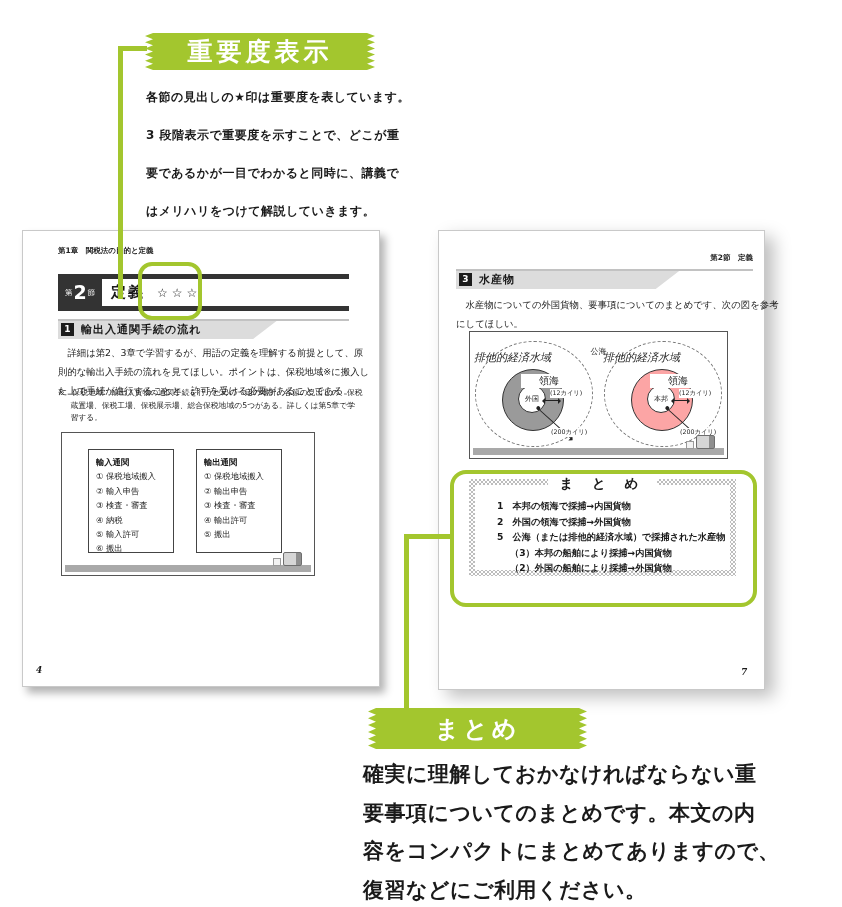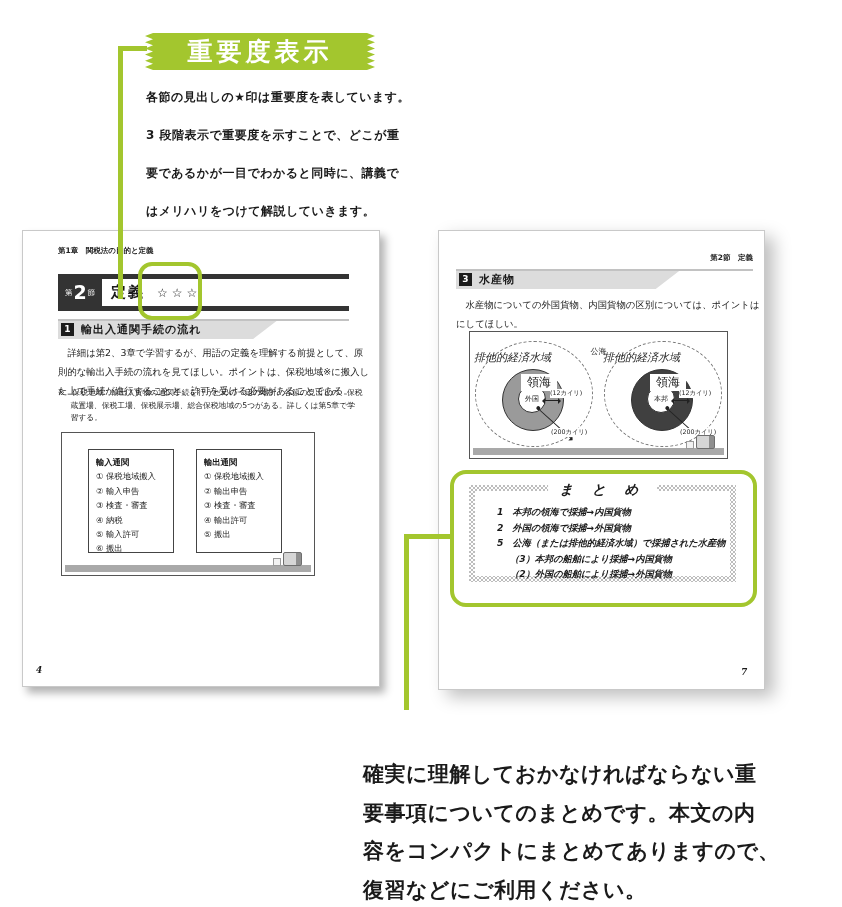--- a/index.html
+++ b/index.html
@@ -65,43 +65,42 @@
   
   .flowbox{position:absolute;top:16px;width:86px;height:104px;border:1px solid #444;background:#fff;padding:5px 0 0 7px;box-sizing:border-box;font-size:8.3px;line-height:14.4px;}
   .flowbox div{white-space:nowrap;}
   .fb-title{font-weight:bold;}
   
   .cgroup{position:absolute;top:6px;width:120px;height:112px;}
   .dashc{position:absolute;left:1px;top:3px;width:116px;height:104px;border:1px dashed #777;border-radius:50%;}
   .eez{position:absolute;top:12px;left:0;width:100%;text-align:left;font-size:11px;white-space:nowrap;font-style:italic;}
   .ring{position:absolute;left:28px;top:31px;width:60px;height:60px;border-radius:50%;border:1px solid #333;}
   .ring.dark{background:#9a9a9a;}
-  .ring.light{background:#404040;}
+  .ring.light{background:#fca5a5;}
   .hole{position:absolute;left:15px;top:15px;width:26px;height:26px;border-radius:50%;background:#ffffff;border:1px solid #333;display:flex;align-items:center;justify-content:center;font-size:7px;}
-  .ryokai{position:absolute;left:47px;top:36px;background:#ffffff;font-size:12px;padding:0 6px;z-index:2;}
+  .ryokai{position:absolute;left:47px;top:36px;background:#ffffff;font-size:10px;padding:0 18px;z-index:2;}
   .r12{position:absolute;left:76px;top:51px;font-size:6.3px;white-space:nowrap;background:#fff;z-index:2;}
   .r200{position:absolute;left:77px;top:90px;font-size:6.3px;white-space:nowrap;background:#fff;z-index:2;}
   .arr{position:absolute;height:1px;background:#222;}
   .arr::before,.arr::after{content:'';position:absolute;top:-2.5px;width:0;height:0;border:3px solid transparent;}
   .arr12{left:69px;top:62px;width:17px;}
   .arr12::before{left:-4px;border-right-color:#222;}
   .arr12::after{right:-4px;border-left-color:#222;}
   .arr200{left:64px;top:70px;width:46px;transform:rotate(42deg);transform-origin:left center;}
   .arr200::before{left:-2px;top:-2px;width:4px;height:4px;border:none;border-radius:50%;background:#222;}
   .arr200::after{right:-4px;border-left-color:#222;}
   .kokai{position:absolute;left:50%;transform:translateX(-50%);top:14px;font-size:8px;white-space:nowrap;}
   
   .matome{
-    position:absolute;left:30px;top:254px;width:267px;height:97px;box-sizing:border-box;
+    position:absolute;left:30px;top:248px;width:267px;height:97px;box-sizing:border-box;
     border:6px solid transparent;
     background-image:linear-gradient(#fff,#fff),repeating-conic-gradient(#bdbdbd 0% 25%,#ffffff 0% 50%);
     background-origin:padding-box,border-box;
     background-clip:padding-box,border-box;
     background-size:auto,4px 4px;
-    font-style:italic;
   }
   .matome-title{position:absolute;top:-10px;left:50%;transform:translateX(-50%);background:#ffffff;padding:0 12px;font-weight:800;font-size:13.5px;letter-spacing:7px;white-space:nowrap;}
   .m-items{position:absolute;left:22px;top:13px;font-size:9.2px;line-height:15.5px;font-weight:600;}
   .m-items div{white-space:nowrap;}
   .m-items .indent{padding-left:13px;}
 </style>
 </head>
 <body>
 
 <div class="canvas">
@@ -190,21 +189,21 @@
     <div class="nheading" style="left:17px;top:38px;width:297px;">
       <div class="nh-bg"></div>
       <div class="nh-line"></div>
       <div class="nh-inner">
         <span class="nh-num">3</span>
         <span class="nh-label">水産物</span>
       </div>
     </div>
 
     <div class="bodytext" style="left:17px;top:64px;">
-      <div class="ind">水産物についての外国貨物、内国貨物の区別については、ポイントは</div>
+      <div class="ind">水産物についての外国貨物、要事項についてのまとめです、次の図を参考</div>
       <div>にしてほしい。</div>
     </div>
 
     <div class="frame" style="left:30px;top:100px;width:257px;height:126px;">
       <div class="kokai">公海</div>
 
       <div class="cgroup" style="left:4px;">
         <div class="dashc"></div>
         <div class="eez">排他的経済水域</div>
         <div class="ring dark">
@@ -252,20 +251,23 @@
       </div>
     </div>
 
     <div class="pagenum" style="left:302px;top:436px;">7</div>
   </div>
 
   <div class="hl-rect" style="left:450px;top:470px;width:299px;height:129px;border-radius:16px;"></div>
   <div class="conn" style="left:404px;top:534px;width:49px;height:5px;"></div>
   <div class="conn" style="left:404px;top:534px;width:5px;height:176px;"></div>
 
+  <div class="ribbon bottom-ribbon">
+    <span>まとめ</span>
+  </div>
   <div class="note-text bottom-note" style="left:363px;top:755px;">
     <div>確実に理解しておかなければならない重</div>
     <div>要事項についてのまとめです。本文の内</div>
     <div>容をコンパクトにまとめてありますので、</div>
     <div>復習などにご利用ください。</div>
   </div>
 
 </div>
 
 </body></html>

